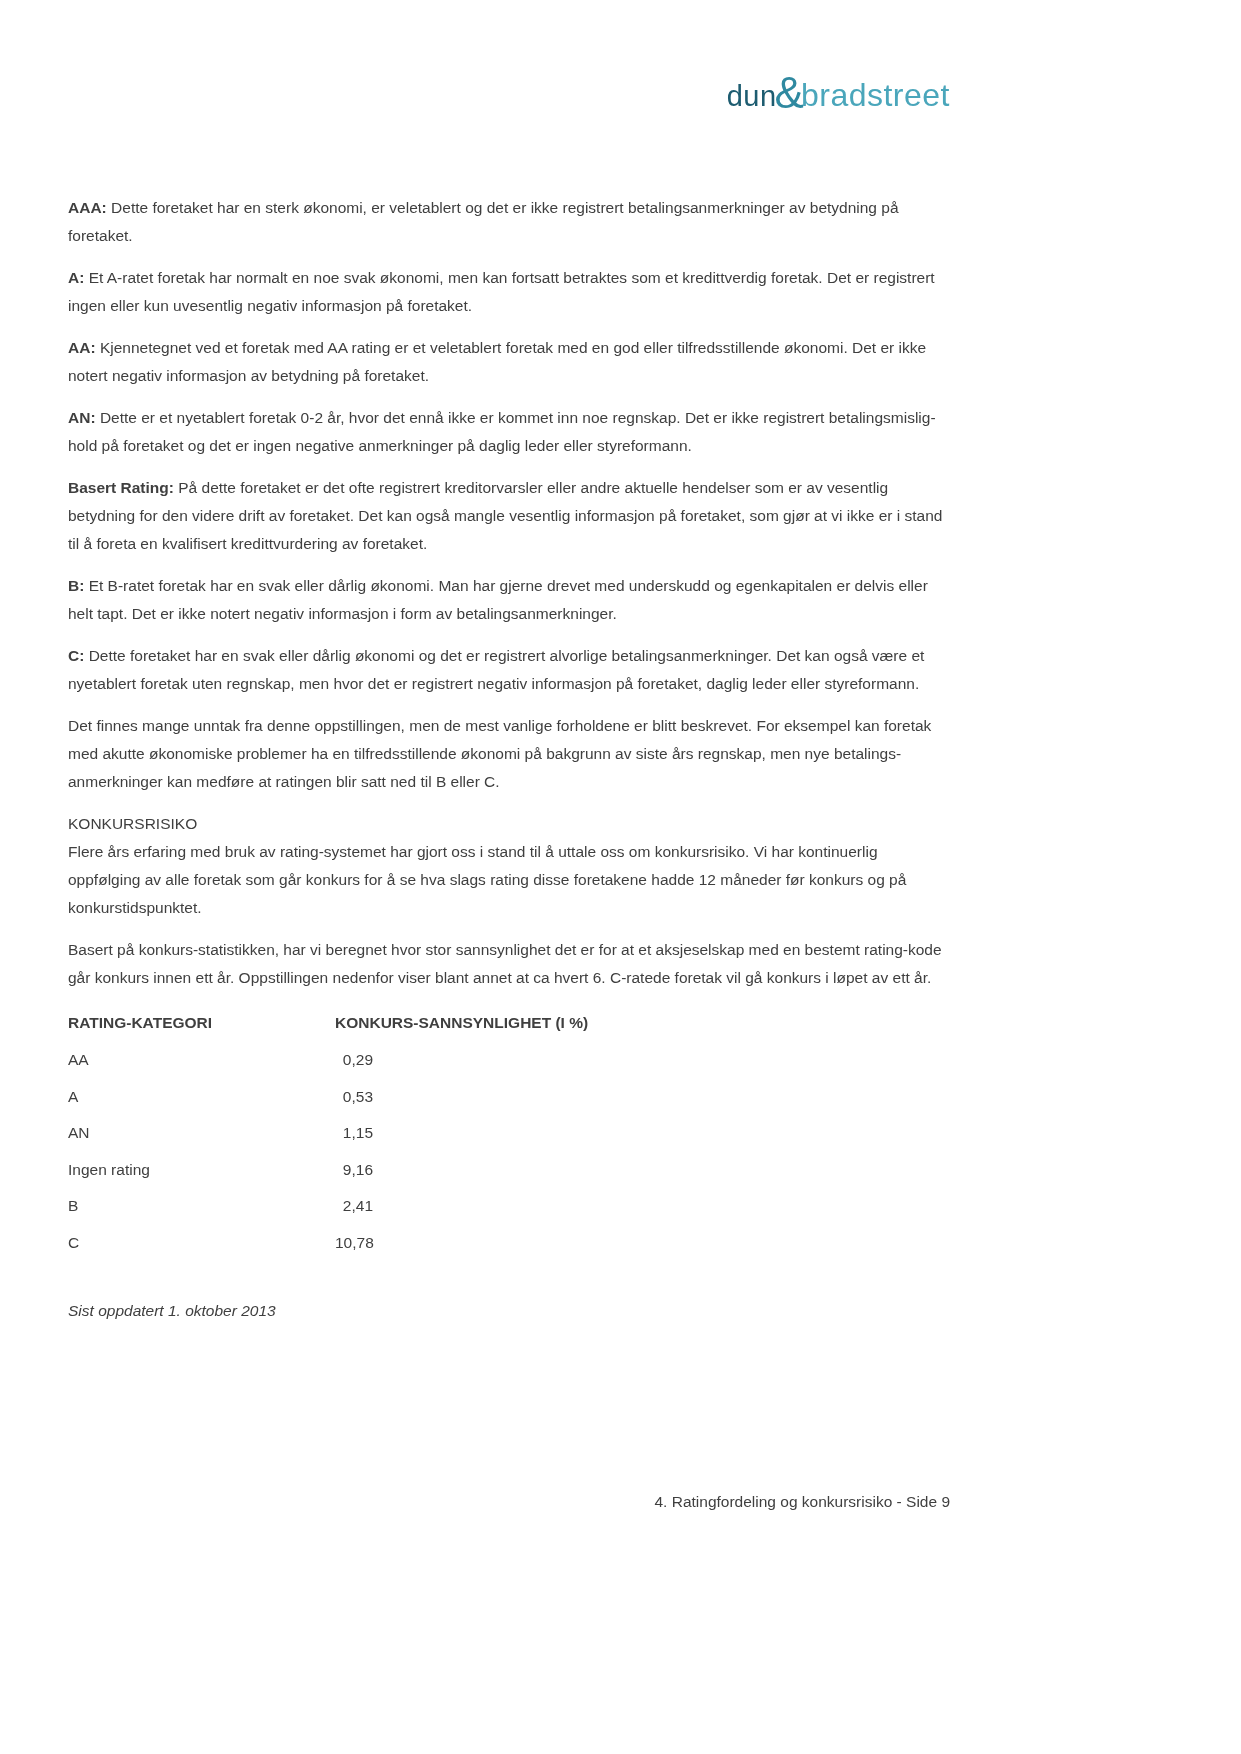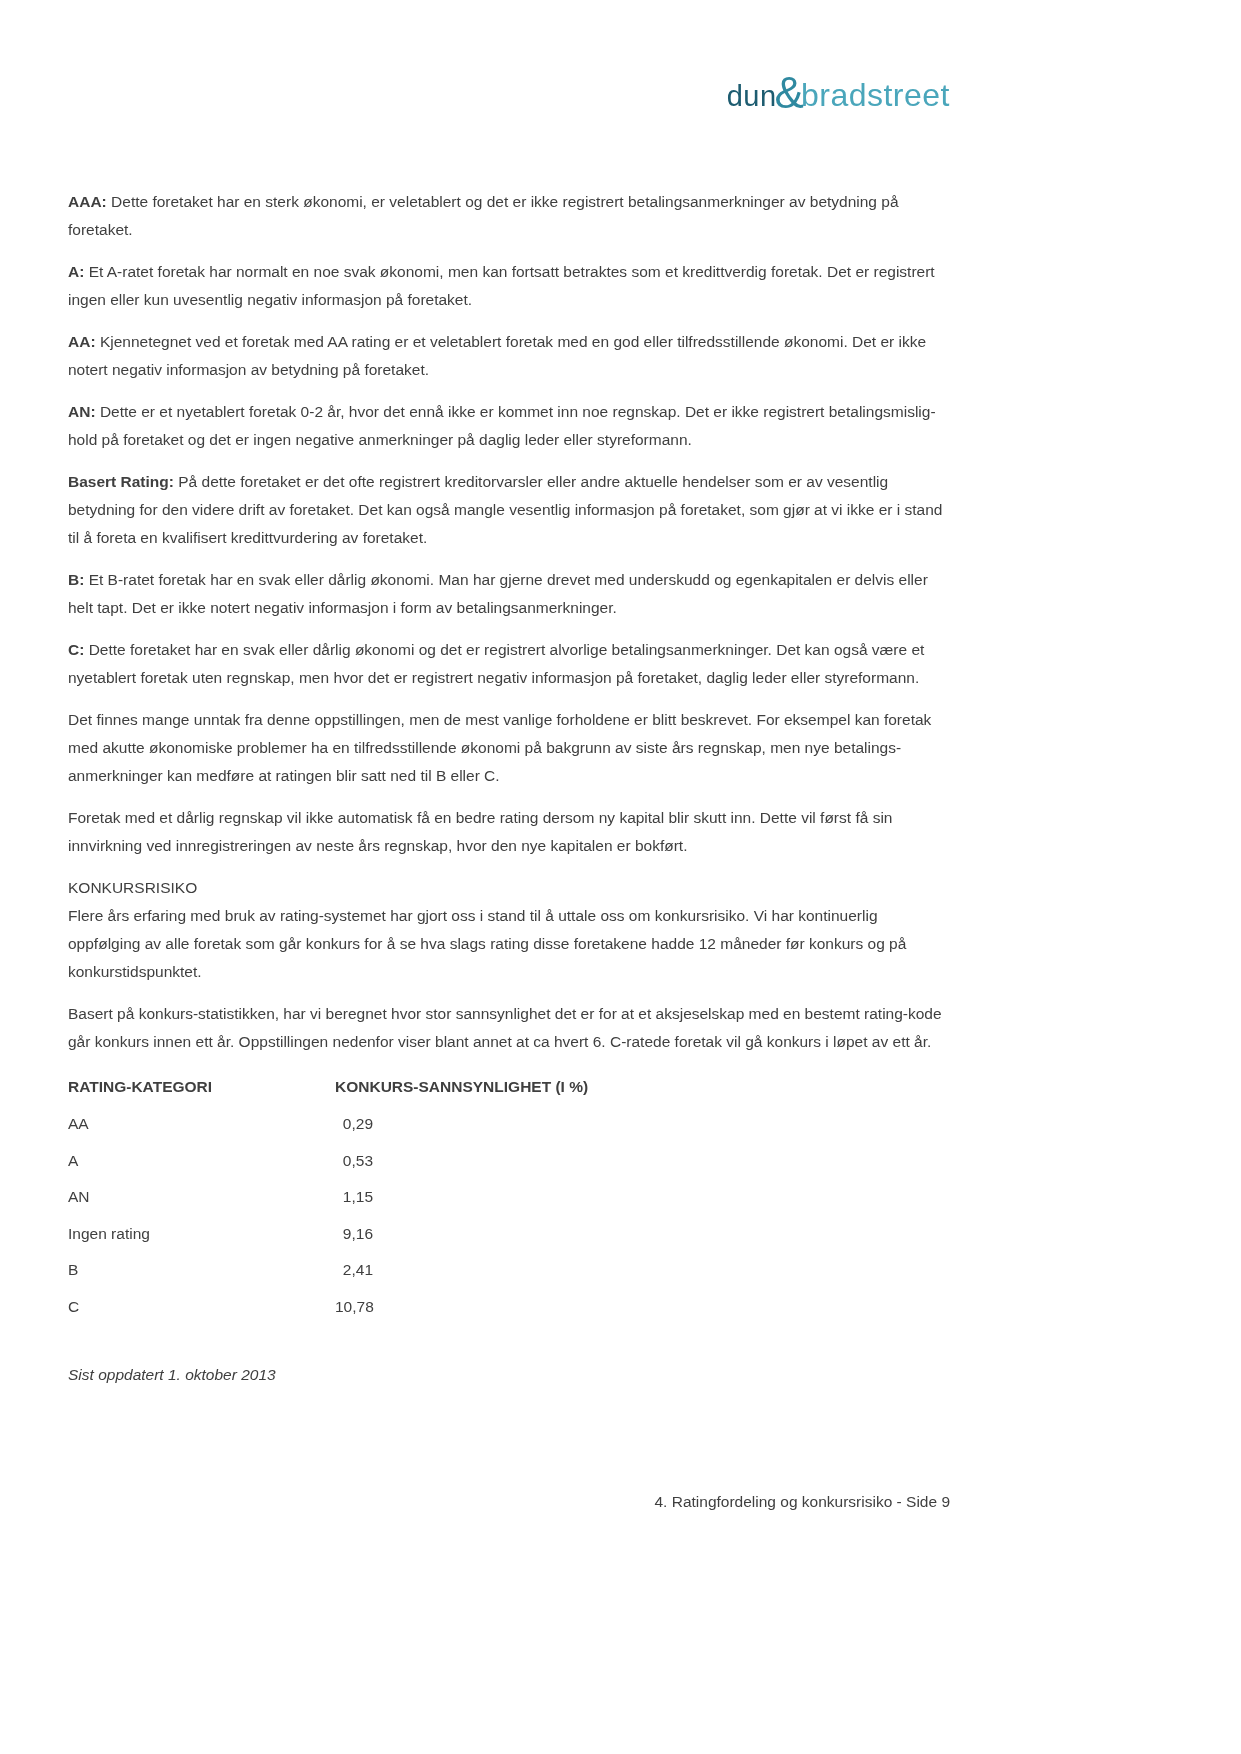--- a/index.html
+++ b/index.html
@@ -42,21 +42,21 @@
     top: 2px;
   }
   .logo-brad {
     font-size: 32px;
     font-weight: 400;
     color: #4aa6bb;
     letter-spacing: 0.5px;
   }
   .content {
     position: absolute;
-    top: 188px;
+    top: 194px;
     left: 68px;
     width: 878px;
     font-size: 15.5px;
     line-height: 28px;
   }
   .content p {
     margin: 0 0 14px 0;
   }
   .content p strong { font-weight: bold; }
   .section-heading {
@@ -120,21 +120,20 @@
       <span>På dette foretaket er det ofte registrert kreditorvarsler eller andre aktuelle hendelser som er av vesentlig betydning for den videre drift av foretaket. Det kan også mangle vesentlig informasjon på foretaket, som gjør at vi ikke er i stand til å foreta en kvalifisert kredittvurdering av foretaket.</span></p>
 
     <p><strong>B:</strong>
       <span>Et B-ratet foretak har en svak eller dårlig økonomi. Man har gjerne drevet med underskudd og egenkapitalen er delvis eller helt tapt. Det er ikke notert negativ informasjon i form av betalingsanmerkninger.</span></p>
 
     <p><strong>C:</strong>
       <span>Dette foretaket har en svak eller dårlig økonomi og det er registrert alvorlige betalingsanmerkninger. Det kan også være et nyetablert foretak uten regnskap, men hvor det er registrert negativ informasjon på foretaket, daglig leder eller styreformann.</span></p>
 
     <p>Det finnes mange unntak fra denne oppstillingen, men de mest vanlige forholdene er blitt beskrevet. For eksempel kan foretak med akutte økonomiske problemer ha en tilfredsstillende økonomi på bakgrunn av siste års regnskap, men nye betalings- anmerkninger kan medføre at ratingen blir satt ned til B eller C.</p>
 
-    <p>Foretak med et dårlig regnskap vil ikke automatisk få en bedre rating dersom ny kapital blir skutt inn. Dette vil først få sin innvirkning ved innregistreringen av neste års regnskap, hvor den nye kapitalen er bokført.</p>
 
     <div class="section-heading">KONKURSRISIKO</div>
     <p>Flere års erfaring med bruk av rating-systemet har gjort oss i stand til å uttale oss om konkursrisiko. Vi har kontinuerlig oppfølging av alle foretak som går konkurs for å se hva slags rating disse foretakene hadde 12 måneder før konkurs og på konkurstidspunktet.</p>
 
     <p>Basert på konkurs-statistikken, har vi beregnet hvor stor sannsynlighet det er for at et aksjeselskap med en bestemt rating-kode går konkurs innen ett år. Oppstillingen nedenfor viser blant annet at ca hvert 6. C-ratede foretak vil gå konkurs i løpet av ett år.</p>
 
     <div class="rating-table">
       <div class="trow thead">
         <div class="cell-cat">RATING-KATEGORI</div>
         <div class="cell-prob-header">KONKURS-SANNSYNLIGHET (I %)</div>

